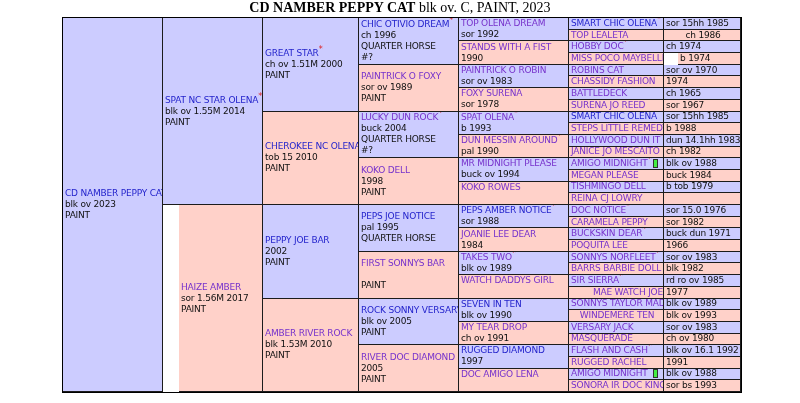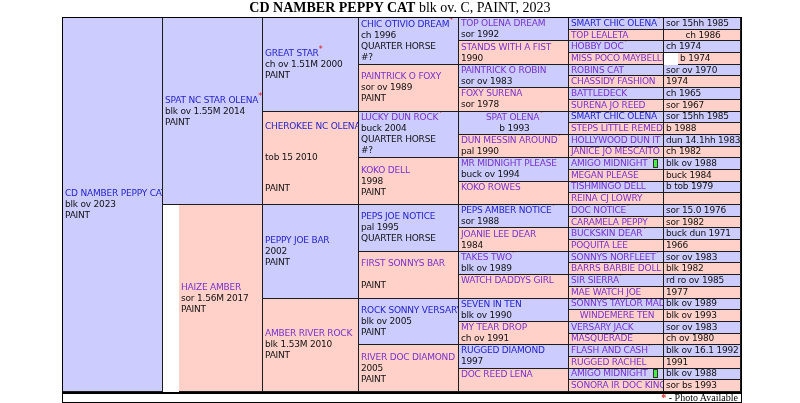--- a/index.html
+++ b/index.html
@@ -50,21 +50,21 @@
       <div class="cell dam" style="grid-area: 17 / 2 / span 16; margin-left: 16px;">
         <div class="nameline"><span class="hname purple">HAIZE AMBER</span></div>
         <div class="line">sor 1.56M 2017</div>
         <div class="line">PAINT</div>
       </div>
       <div class="cell sire" style="grid-area: 1 / 3 / span 8;">
         <div class="nameline"><span class="hname blue">GREAT STAR</span><span class="star">*</span></div>
         <div class="line">ch ov 1.51M 2000</div>
         <div class="line">PAINT</div>
       </div>
-      <div class="cell dam" style="grid-area: 9 / 3 / span 8; gap: 20px;">
+      <div class="cell dam" style="grid-area: 9 / 3 / span 8;">
         <div class="nameline"><span class="hname blue">CHEROKEE NC OLENA</span></div>
         <div class="line">tob 15 2010</div>
         <div class="line">PAINT</div>
       </div>
       <div class="cell sire" style="grid-area: 17 / 3 / span 8;">
         <div class="nameline"><span class="hname blue">PEPPY JOE BAR</span></div>
         <div class="line">2002</div>
         <div class="line">PAINT</div>
       </div>
       <div class="cell dam" style="grid-area: 25 / 3 / span 8;">
@@ -123,21 +123,21 @@
         <div class="line">1990</div>
       </div>
       <div class="cell sire" style="grid-area: 5 / 5 / span 2;">
         <div class="nameline"><span class="hname purple">PAINTRICK O ROBIN</span></div>
         <div class="line">sor ov 1983</div>
       </div>
       <div class="cell dam" style="grid-area: 7 / 5 / span 2;">
         <div class="nameline"><span class="hname purple">FOXY SURENA</span></div>
         <div class="line">sor 1978</div>
       </div>
-      <div class="cell sire" style="grid-area: 9 / 5 / span 2; align-items: center;">
+      <div class="cell sire" style="grid-area: 9 / 5 / span 2;">
         <div class="nameline"><span class="hname purple">SPAT OLENA</span><span class="star">*</span></div>
         <div class="line">b 1993</div>
       </div>
       <div class="cell dam" style="grid-area: 11 / 5 / span 2;">
         <div class="nameline"><span class="hname purple">DUN MESSIN AROUND</span><span class="star">*</span></div>
         <div class="line">pal 1990</div>
       </div>
       <div class="cell sire" style="grid-area: 13 / 5 / span 2;">
         <div class="nameline"><span class="hname purple">MR MIDNIGHT PLEASE</span></div>
         <div class="line">buck ov 1994</div>
@@ -168,21 +168,21 @@
       </div>
       <div class="cell dam" style="grid-area: 27 / 5 / span 2;">
         <div class="nameline"><span class="hname purple">MY TEAR DROP</span></div>
         <div class="line">ch ov 1991</div>
       </div>
       <div class="cell sire" style="grid-area: 29 / 5 / span 2;">
         <div class="nameline"><span class="hname blue">RUGGED DIAMOND</span></div>
         <div class="line">1997</div>
       </div>
       <div class="cell dam" style="grid-area: 31 / 5 / span 2;">
-        <div class="nameline"><span class="hname purple">DOC REED LENA</span></div>
+        <div class="nameline"><span class="hname purple">DOC AMIGO LENA</span></div>
         <div class="line"></div>
       </div>
       <div class="cell sire" style="grid-area: 1 / 6 / span 1;">
         <div class="nameline"><span class="hname blue">SMART CHIC OLENA</span><span class="star">*</span><span class="marker"></span></div>
       </div>
       <div class="cell sire" style="grid-area: 1 / 7 / span 1;">
         <div class="line">sor 15hh 1985</div>
       </div>
       <div class="cell dam" style="grid-area: 2 / 6 / span 1;">
         <div class="nameline"><span class="hname purple">TOP LEALETA</span></div>
@@ -309,21 +309,21 @@
       </div>
       <div class="cell dam" style="grid-area: 22 / 7 / span 1;">
         <div class="line">blk 1982</div>
       </div>
       <div class="cell sire" style="grid-area: 23 / 6 / span 1;">
         <div class="nameline"><span class="hname purple">SIR SIERRA</span><span class="star">*</span></div>
       </div>
       <div class="cell sire" style="grid-area: 23 / 7 / span 1;">
         <div class="line">rd ro ov 1985</div>
       </div>
-      <div class="cell dam" style="grid-area: 24 / 6 / span 1;">
+      <div class="cell dam" style="grid-area: 24 / 6 / span 1; align-items: flex-end;">
         <div class="nameline"><span class="hname purple">MAE WATCH JOE</span></div>
       </div>
       <div class="cell dam" style="grid-area: 24 / 7 / span 1;">
         <div class="line">1977</div>
       </div>
       <div class="cell sire" style="grid-area: 25 / 6 / span 1;">
         <div class="nameline"><span class="hname purple">SONNYS TAYLOR MADE</span></div>
       </div>
       <div class="cell sire" style="grid-area: 25 / 7 / span 1;">
         <div class="line">blk ov 1989</div>
@@ -364,14 +364,13 @@
       <div class="cell sire" style="grid-area: 31 / 7 / span 1;">
         <div class="line">blk ov 1988</div>
       </div>
       <div class="cell dam" style="grid-area: 32 / 6 / span 1;">
         <div class="nameline"><span class="hname purple">SONORA IR DOC KING</span></div>
       </div>
       <div class="cell dam" style="grid-area: 32 / 7 / span 1;">
         <div class="line">sor bs 1993</div>
       </div>
     </div>
-  <div class="footer"><span class="fstar">*</span><span> - Photo Available</span></div>
 </div>
 
 </body></html>

